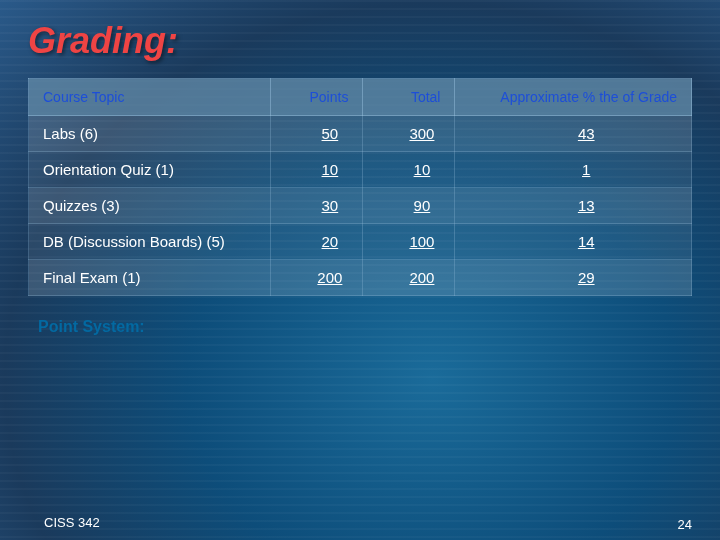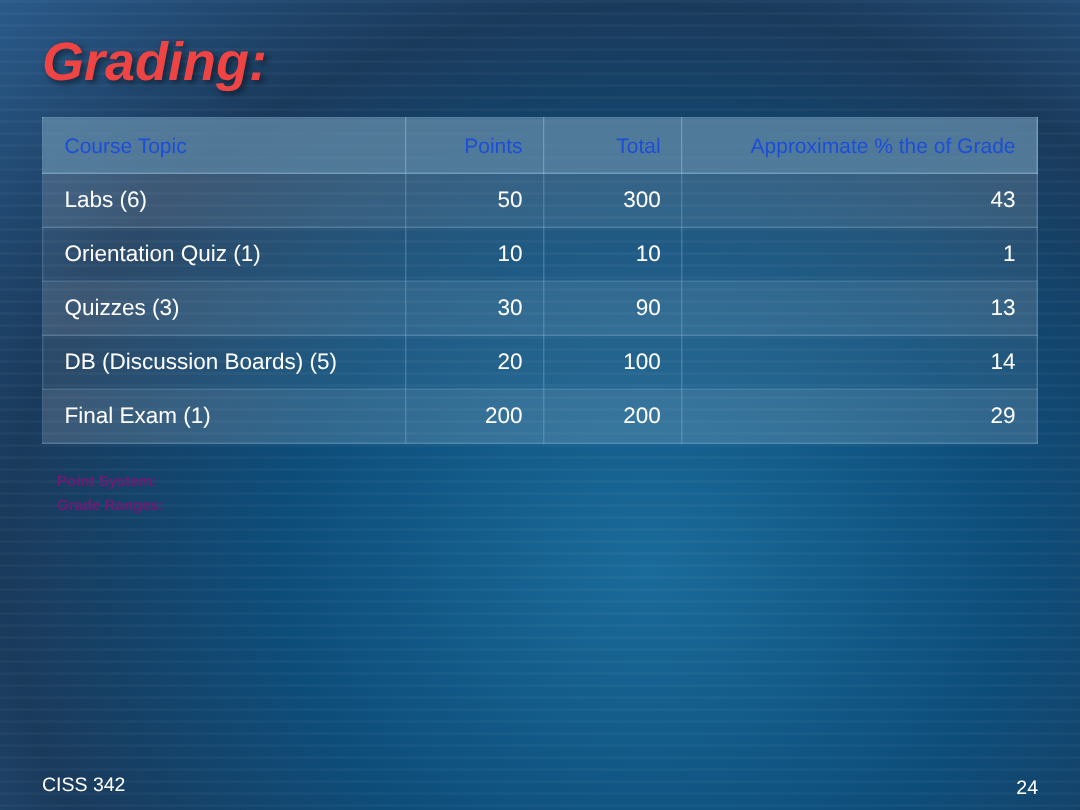--- a/index.html
+++ b/index.html
@@ -81,28 +81,29 @@
     }
 
     tbody td {
       padding: 9px 14px;
       color: white;
       border: 1px solid rgba(150, 190, 220, 0.3);
       font-size: 15px;
     }
 
     tbody td.num {
-      text-align: right;
+      text-align: center;
       padding-left: 40px;
+      text-decoration: underline;
     }
 
     .footer {
       margin-top: 18px;
-      color: #701a75;
-      font-size: 10px;
+      color: #0369a1;
+      font-size: 16px;
       line-height: 1.6;
       padding-left: 10px;
     }
 
     .footer .bold {
       font-weight: bold;
     }
 
     .footer .indent {
       padding-left: 40px;
@@ -113,21 +114,21 @@
       bottom: 8px;
       right: 28px;
       color: white;
       font-size: 13px;
       z-index: 1;
     }
 
     .ciss {
       position: absolute;
       bottom: 10px;
-      left: 28px;
+      left: 44px;
       color: white;
       font-size: 13px;
       z-index: 1;
     }
   </style>
 </head>
 <body>
 
 <div class="bg"></div>
 
@@ -172,18 +173,17 @@
           <td>Final Exam (1)</td>
           <td class="num">200</td>
           <td class="num">200</td>
           <td class="num">29</td>
         </tr>
       </tbody>
   </table>
 
   <div class="footer">
     <div><span class="bold">Point System:</span></div>
-    <div><span class="bold">Grade Ranges:</span></div>
   </div>
 </div>
 
 <div class="ciss">CISS 342</div>
 <div class="slide-number">24</div>
 
 </body></html>

